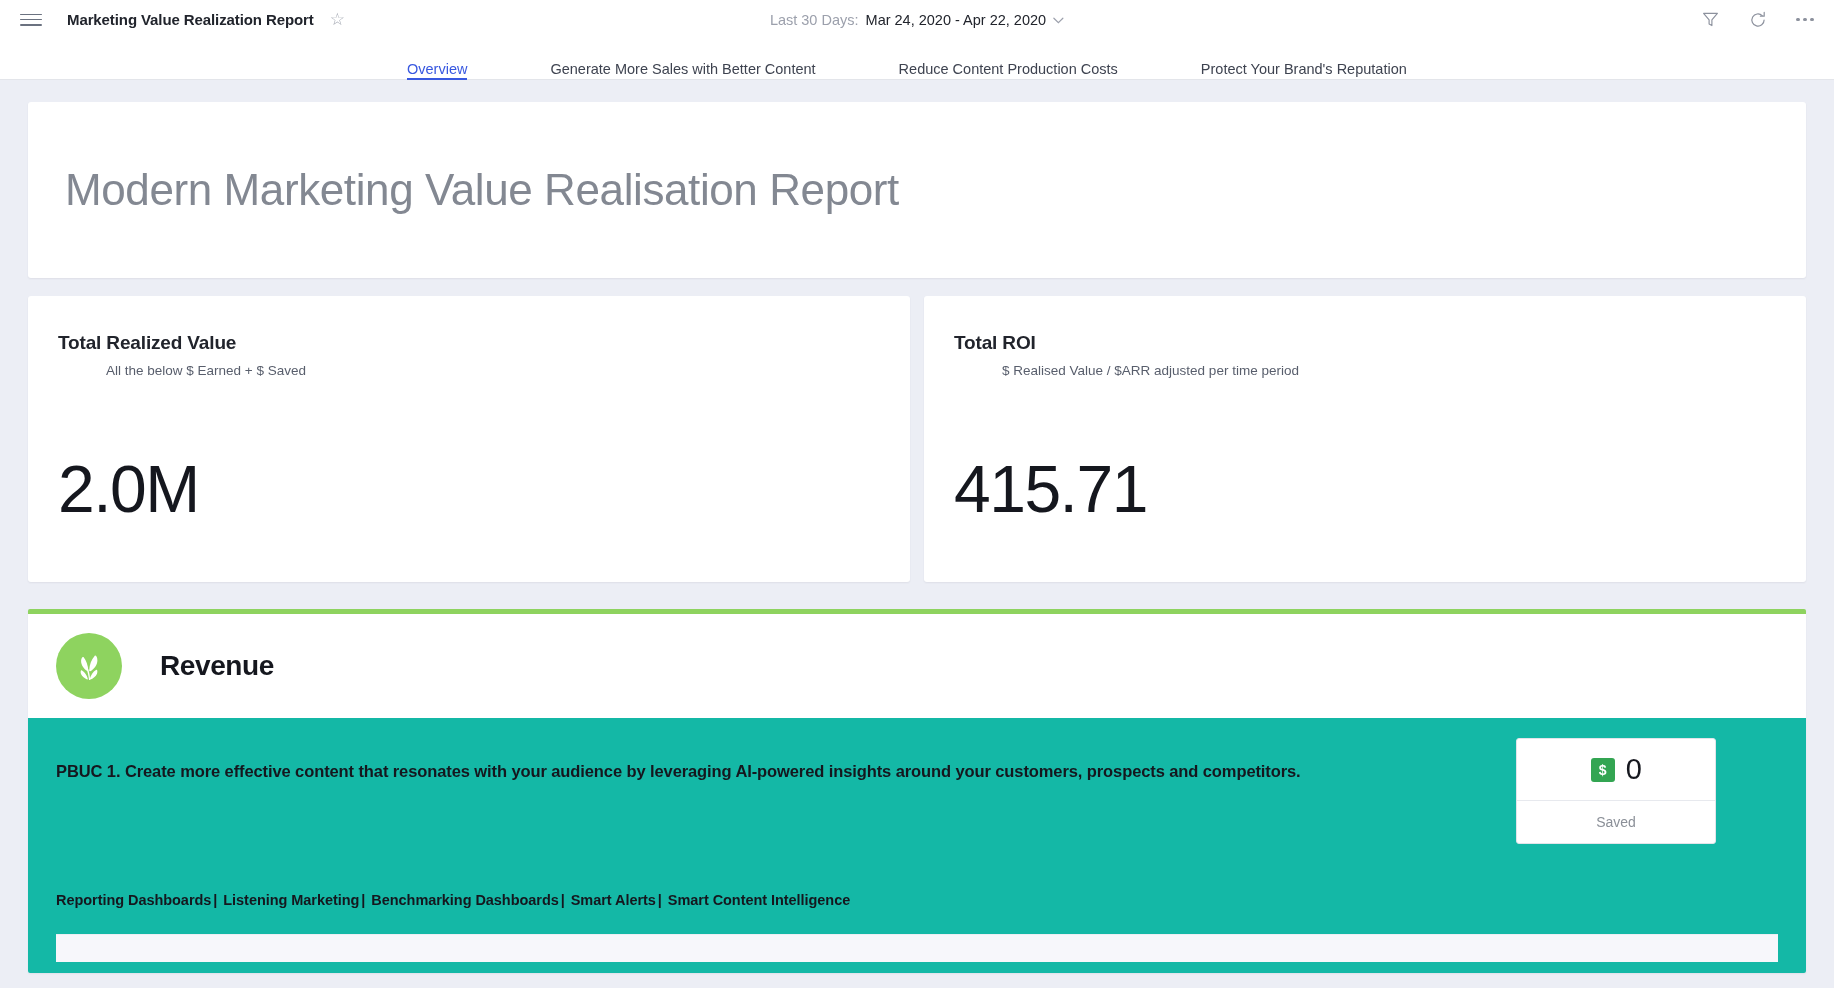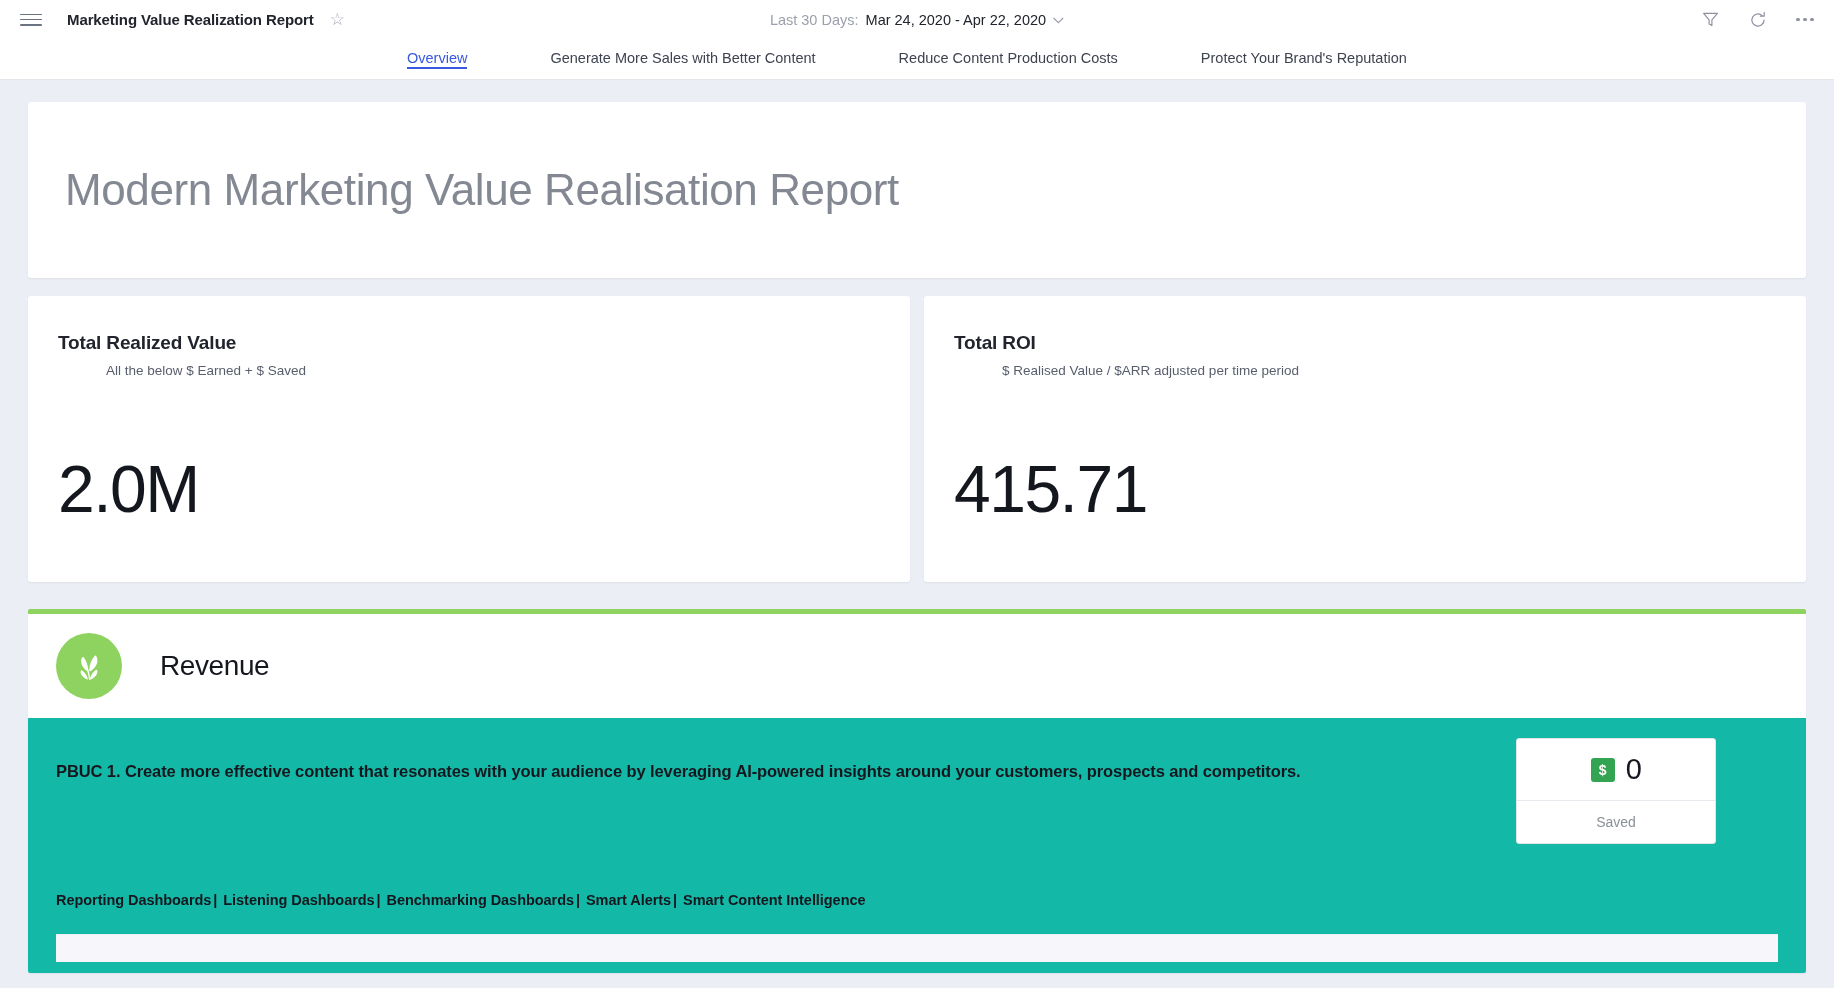--- a/index.html
+++ b/index.html
@@ -116,21 +116,21 @@
     background: #8c919d; display: block;
   }
 
   
   .tabsbar {
     height: 41px;
     min-height: 41px;
     background: #ffffff;
     border-bottom: 1px solid #e3e5ea;
     display: flex;
-    align-items: center;
+    align-items: flex-end;
     padding-left: 407px;
     position: relative;
     z-index: 4;
   }
   .tab {
     display: flex;
     align-items: center;
     font-size: 14.5px;
     color: #3e4350;
     cursor: pointer;
@@ -237,21 +237,21 @@
     border-radius: 50%;
     background: #8ed35f;
     display: flex;
     align-items: center;
     justify-content: center;
     flex: none;
   }
   .section-name {
     margin-left: 38px;
     font-size: 28px;
-    font-weight: normal;
+    font-weight: bold;
     color: #15171e;
     letter-spacing: -0.4px;
   }
 
   .section-body {
     background: #14b8a6;
     padding: 40px 28px 0 28px;
     position: relative;
     min-height: 255px;
   }
@@ -455,21 +455,21 @@
             <div class="metric-top">
               <div class="dollar-badge">$</div>
               <div class="metric-value">0</div>
             </div>
             <div class="metric-label">Saved</div>
           </div>
         </div>
 
         <div class="links-row">
           <a>Reporting Dashboards</a><span class="sep">|</span>
-          <a>Listening Dashboards</a><span class="sep">|</span>
+          <a>Listening Marketing</a><span class="sep">|</span>
           <a>Benchmarking Dashboards</a><span class="sep">|</span>
           <a>Smart Alerts</a><span class="sep">|</span>
           <a>Smart Content Intelligence</a>
         </div>
 
         <div class="section-foot"></div>
       </div>
     </div>
 
     <div class="scrollrail"></div>

